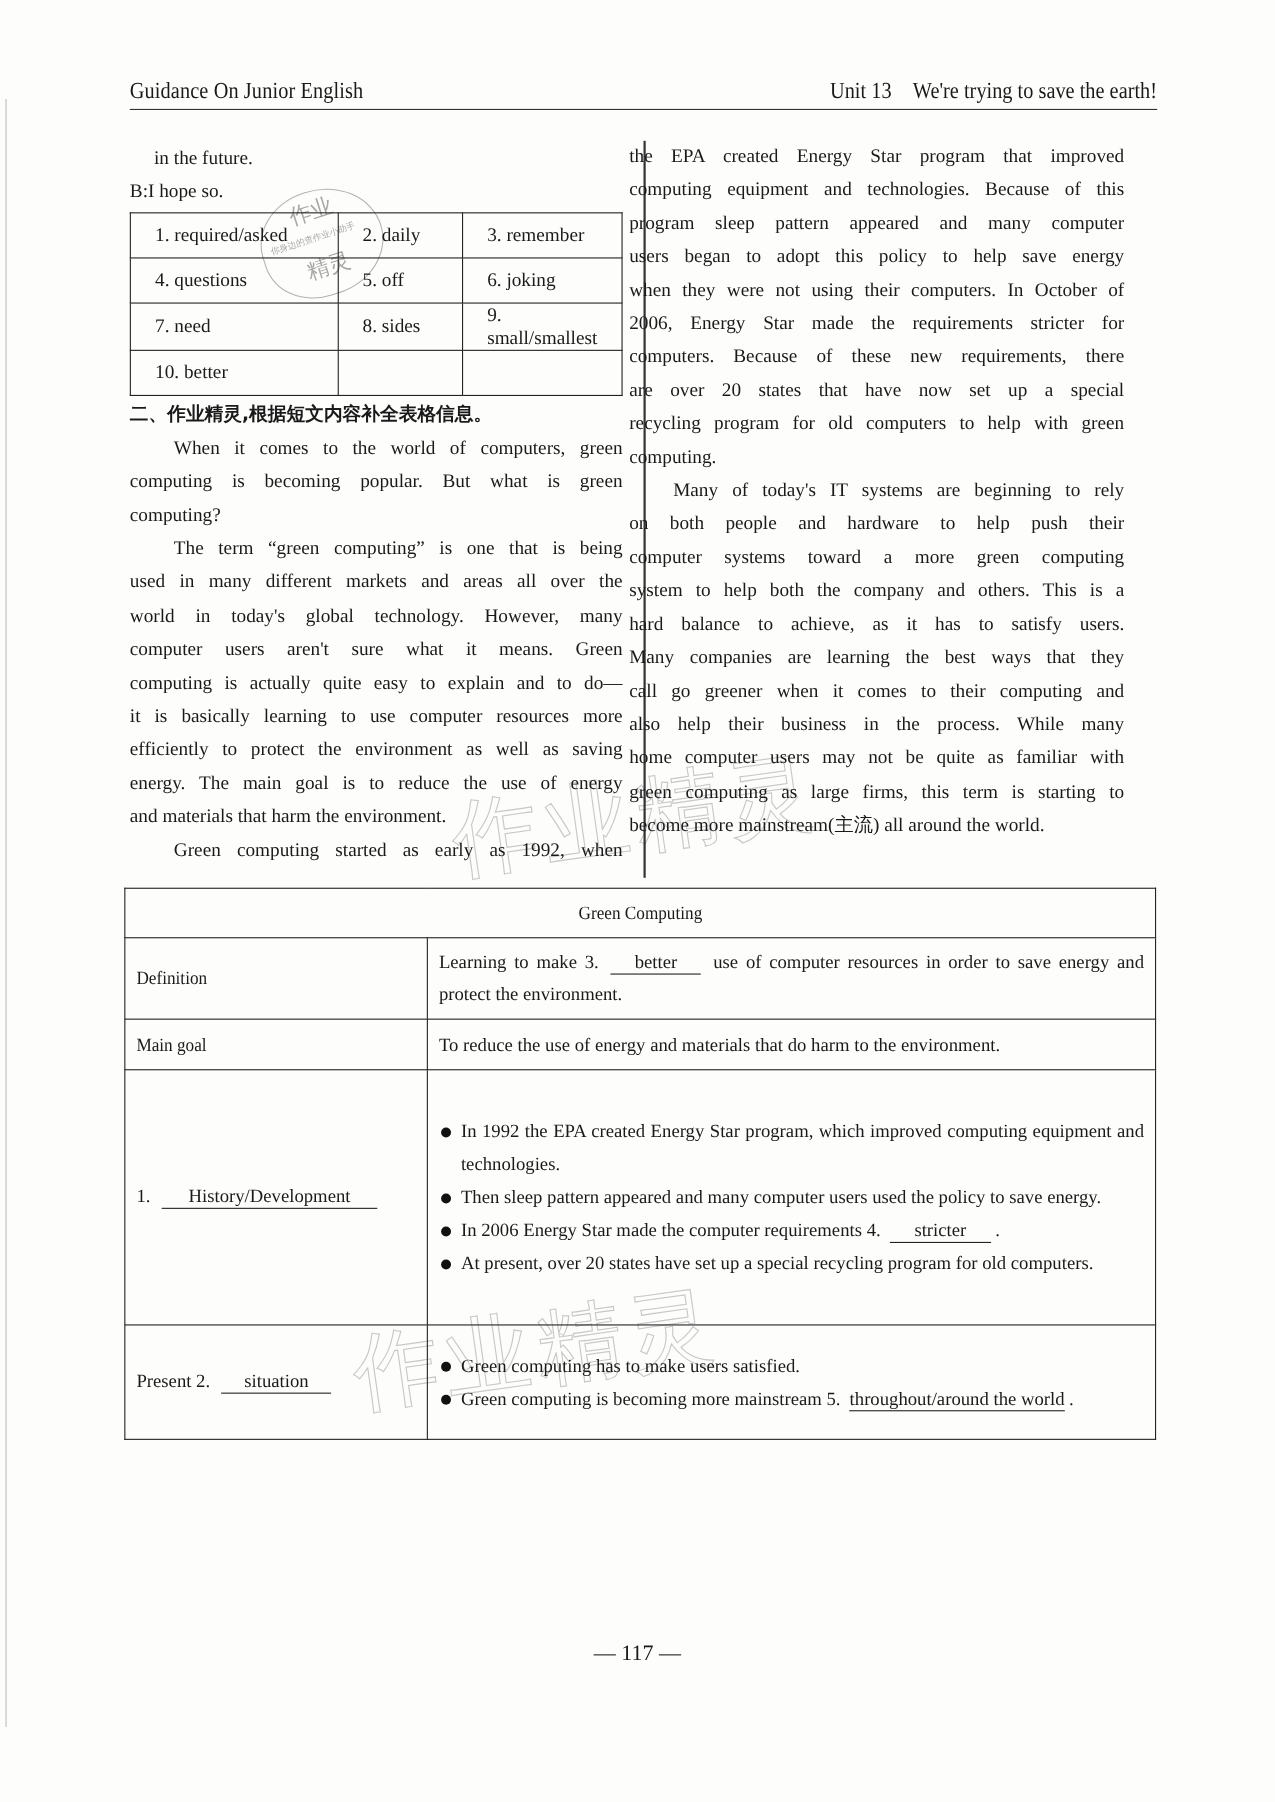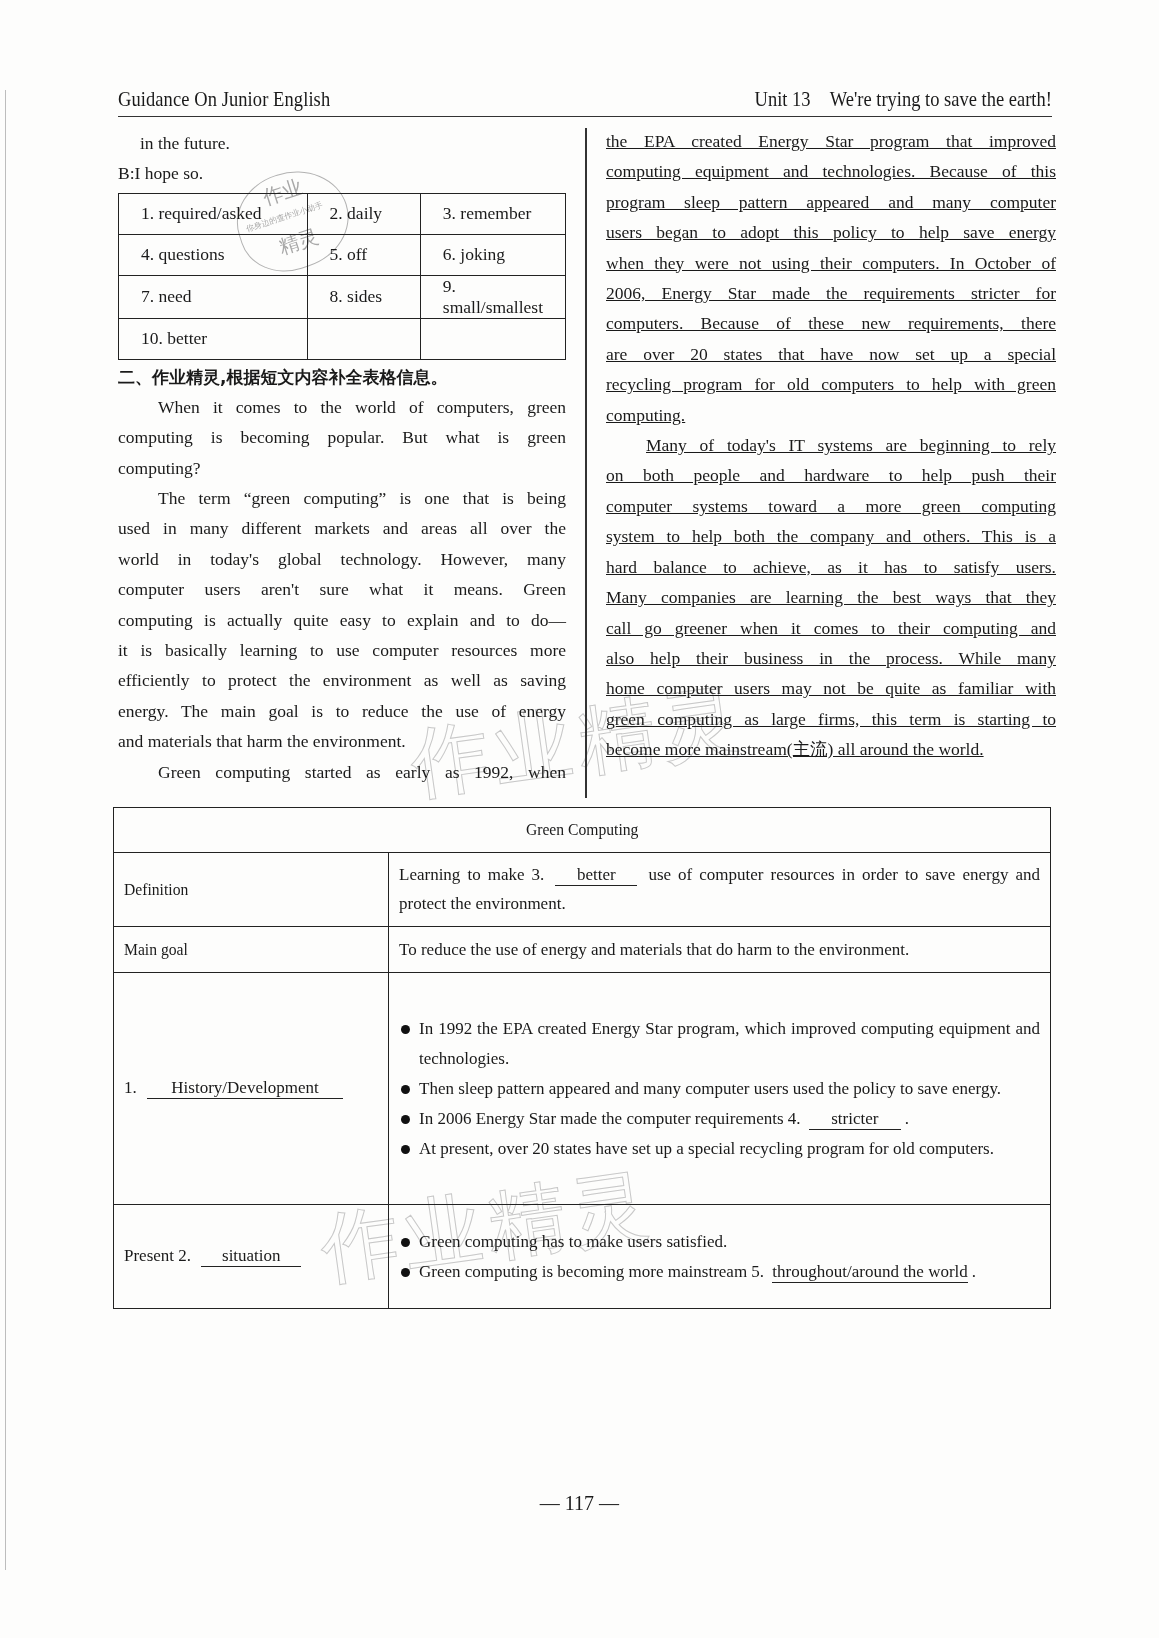--- a/index.html
+++ b/index.html
@@ -8,21 +8,21 @@
     background: #fdfdfc;
     font-family: "Liberation Serif", "DejaVu Serif", serif;
     color: #1a1a1a;
   }
   .scan-edge {
     position: absolute; left: 5px; top: 90px; width: 1px; height: 1480px;
     background: #bdbdbd;
   }
   
   .running-header {
-    position: absolute; left: 118px; top: 84px; width: 934px; height: 32px;
+    position: absolute; left: 118px; top: 67px; width: 934px; height: 32px;
     border-bottom: 1.5px solid #333;
     text-align: right;
   }
   .header-left {
     position: absolute; left: 0; top: 3px; font-size: 21px; letter-spacing: 0.1px;
     transform: scaleX(0.88); transform-origin: left center;
   }
   .header-right {
     position: absolute; right: 0; top: 3px; font-size: 21px; white-space: nowrap;
     transform: scaleX(0.88); transform-origin: right center;
@@ -30,21 +30,21 @@
   .header-right .unit { margin-right: 22px; }
 
   
   .col-divider {
     position: absolute; left: 585px; top: 128px; width: 1.5px; height: 670px;
     background: #333;
   }
 
   
   .left-col { position: absolute; left: 118px; top: 128px; width: 448px; }
-  .right-col { position: absolute; left: 606px; top: 126px; width: 450px; text-decoration: underline; }
+  .right-col { position: absolute; left: 572px; top: 126px; width: 450px; }
 
   .line { font-size: 17.5px; line-height: 30.4px; }
   .just { text-align: justify; text-align-last: justify; }
   .indent { text-indent: 40px; }
   .dialog-cont { padding-left: 22px; }
 
   
   table.answers {
     border-collapse: collapse; width: 448px; margin-top: 4px; margin-bottom: 2px;
   }

